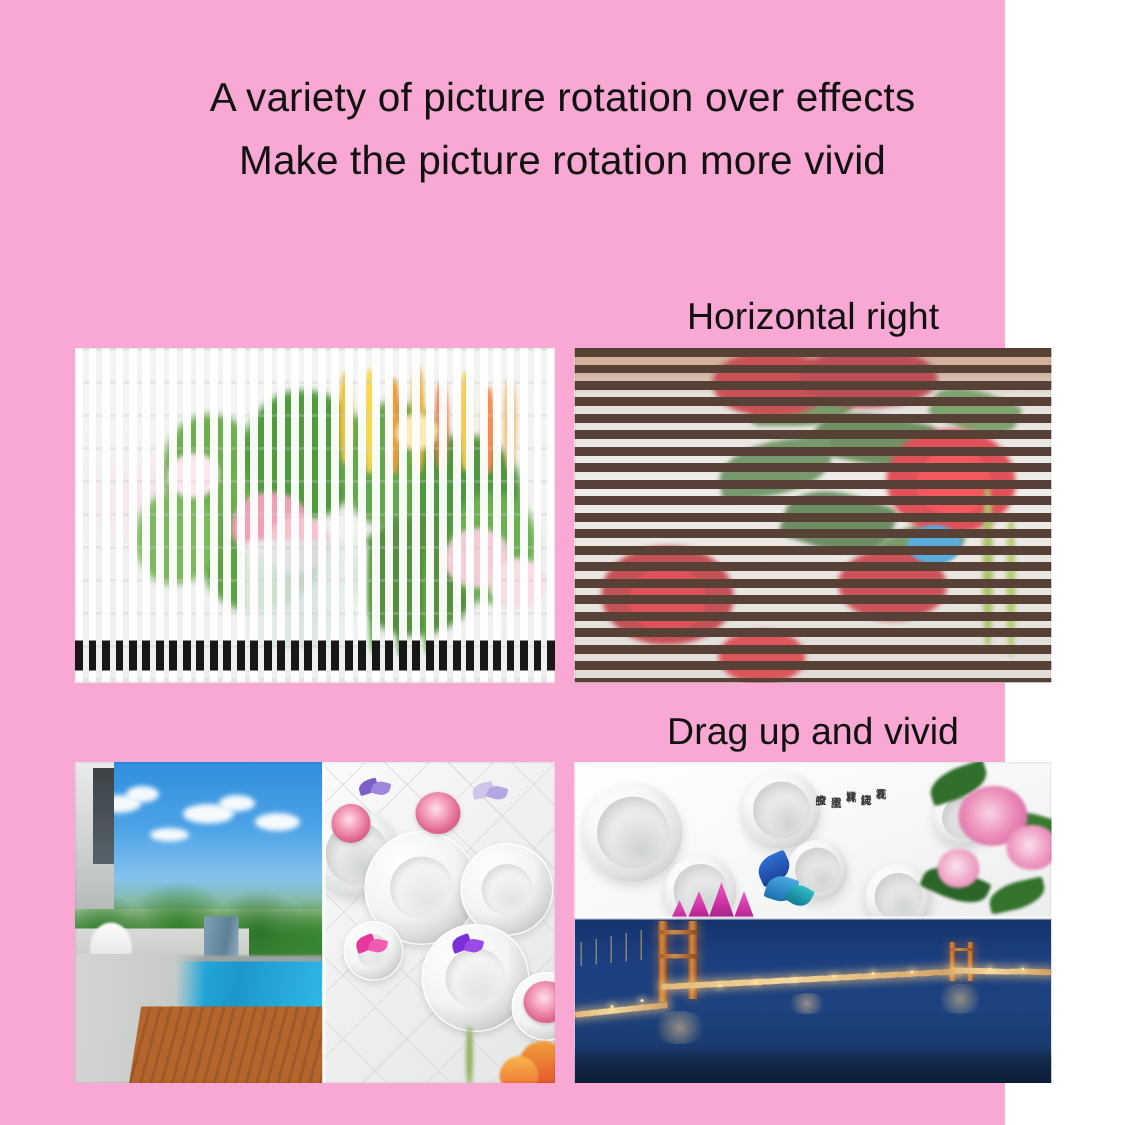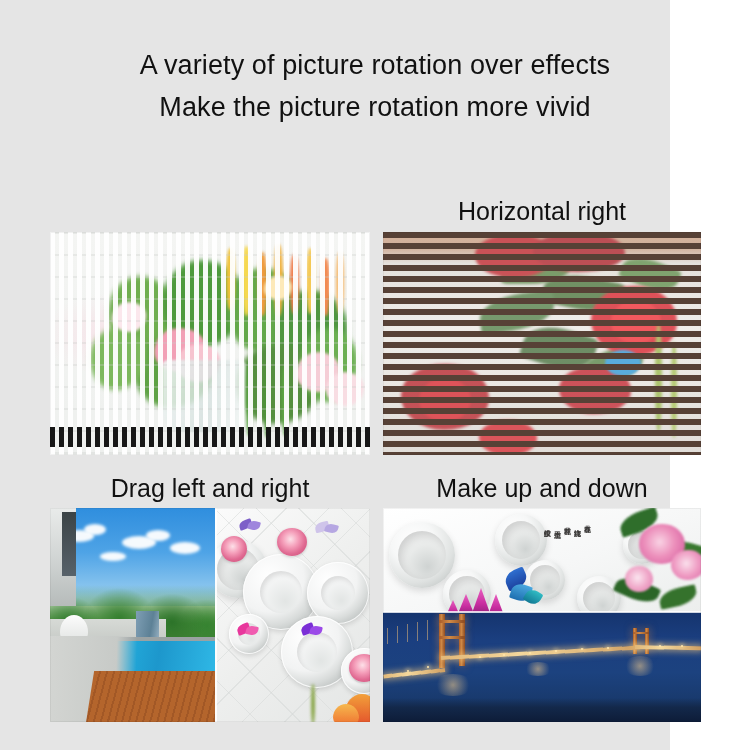--- a/index.html
+++ b/index.html
@@ -5,21 +5,21 @@
   * { box-sizing: border-box; margin: 0; padding: 0; }
   html, body {
     width: 750px; height: 750px;
     background: #ffffff;
     font-family: "Liberation Sans", sans-serif;
     overflow: hidden;
   }
   #page {
     position: relative;
     width: 670px; height: 750px;
-    background: #e5e5e5;
+    background: #f9a8d4;
   }
 
   
   .headline {
     position: absolute;
     left: 0; width: 750px;
     text-align: center;
     color: #111111;
     font-size: 27px;
     font-weight: 400;
@@ -363,22 +363,21 @@
 </style>
 </head>
 <body>
 
 <div id="page">
 
   <div class="headline headline-1">A variety of picture rotation over effects</div>
   <div class="headline headline-2">Make the picture rotation more vivid</div>
 
   <div class="caption cap-tr">Horizontal right</div>
-  <div class="caption cap-bl">Drag left and right</div>
-  <div class="caption cap-br">Make up and down</div>
+  <div class="caption cap-br">Drag up and vivid</div>
 
   <div class="panel p-tl">
     <div class="layer">
       <div class="bouquet-bg"></div>
 
       <div class="foliage" style="left:58px;  top:44px;  width:66px; height:76px; background:#6fae4f;"></div>
       <div class="foliage" style="left:112px; top:28px;  width:82px; height:88px; background:#4e9a3c;"></div>
       <div class="foliage" style="left:176px; top:36px;  width:76px; height:84px; background:#63a84a;"></div>
       <div class="foliage" style="left:226px; top:58px;  width:72px; height:86px; background:#4f9640;"></div>
       <div class="foliage" style="left:84px;  top:104px; width:80px; height:72px; background:#5ea244;"></div>

